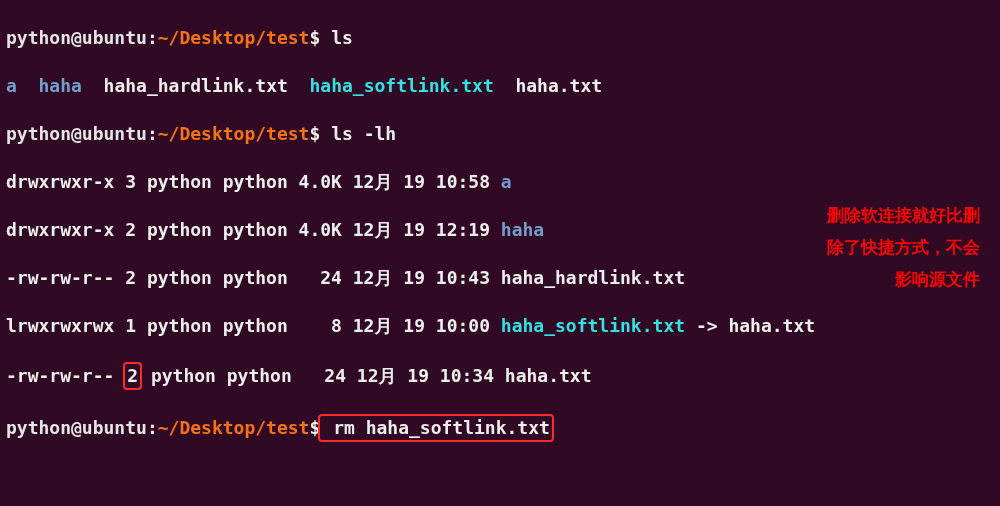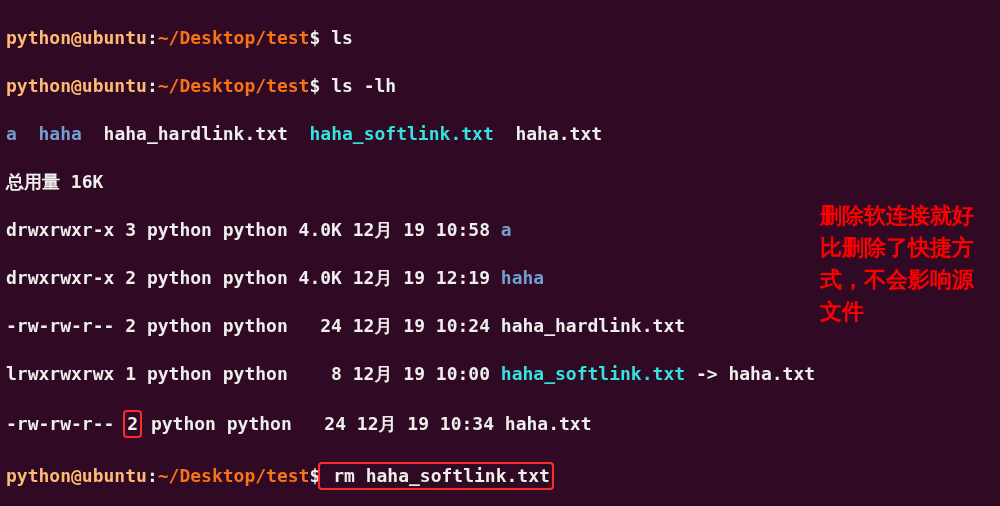--- a/index.html
+++ b/index.html
@@ -13,57 +13,56 @@
     width: 1000px;
     height: 506px;
     overflow: hidden;
     position: relative;
     font-weight: bold;
   }
   .term {
     padding: 2px 6px;
     white-space: pre;
   }
-  .user { color: #fdba74; }
+  .user { color: #e5e5e5; }
   .path { color: #f97316; }
   .dir  { color: #729fcf; }
   .ln   { color: #34e2e2; }
   .txt  { color: #eeeeec; }
   .boxed-red {
     border: 2px solid #ff2a2a;
     border-radius: 4px;
     padding: 0 2px;
     margin: 0 -2px;
     display: inline-block;
   }
   .annotation {
     position: absolute;
     right: 20px;
     top: 200px;
     width: 160px;
     color: #ff0000;
     font-family: "Microsoft YaHei", "SimHei", sans-serif;
-    font-size: 22px;
+    font-size: 17px;
     font-weight: bold;
     line-height: 32px;
     white-space: normal;
-    text-align: left;
+    text-align: right;
   }
 </style>
 </head>
 <body>
 
 <div class="term">
 <div><span class="user">python@ubuntu</span><span class="txt">:</span><span class="path">~/Desktop/test</span><span class="txt">$</span><span class="txt"> ls</span></div>
+<div><span class="dir">a</span><span>  </span><span class="dir">haha</span><span>  </span><span class="txt">haha_hardlink.txt</span><span>  </span><span class="ln">haha_softlink.txt</span><span>  </span><span class="txt">haha.txt</span></div>
 <div><span class="user">python@ubuntu</span><span class="txt">:</span><span class="path">~/Desktop/test</span><span class="txt">$</span><span class="txt"> ls -lh</span></div>
-<div><span class="dir">a</span><span>  </span><span class="dir">haha</span><span>  </span><span class="txt">haha_hardlink.txt</span><span>  </span><span class="ln">haha_softlink.txt</span><span>  </span><span class="txt">haha.txt</span></div>
-<div class="txt">总用量 16K</div>
 <div><span class="txt">drwxrwxr-x 3 python python 4.0K 12月 19 10:58 </span><span class="dir">a</span></div>
 <div><span class="txt">drwxrwxr-x 2 python python 4.0K 12月 19 12:19 </span><span class="dir">haha</span></div>
-<div class="txt">-rw-rw-r-- 2 python python   24 12月 19 10:24 haha_hardlink.txt</div>
+<div class="txt">-rw-rw-r-- 2 python python   24 12月 19 10:43 haha_hardlink.txt</div>
 <div><span class="txt">lrwxrwxrwx 1 python python    8 12月 19 10:00 </span><span class="ln">haha_softlink.txt</span><span class="txt"> -&gt; haha.txt</span></div>
 <div><span class="txt">-rw-rw-r-- </span><span class="boxed-red txt">2</span><span class="txt"> python python   24 12月 19 10:34 haha.txt</span></div>
 <div><span class="user">python@ubuntu</span><span class="txt">:</span><span class="path">~/Desktop/test</span><span class="txt">$</span><span class="boxed-red txt"> rm haha_softlink.txt</span></div>
 
 
 
 
 
 
 

